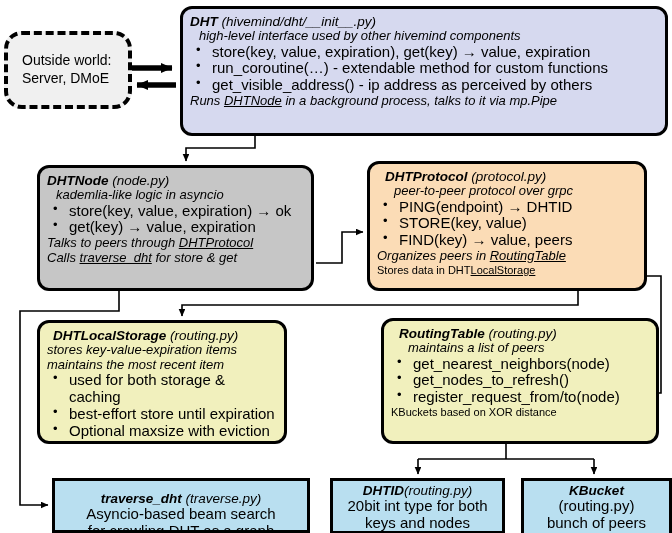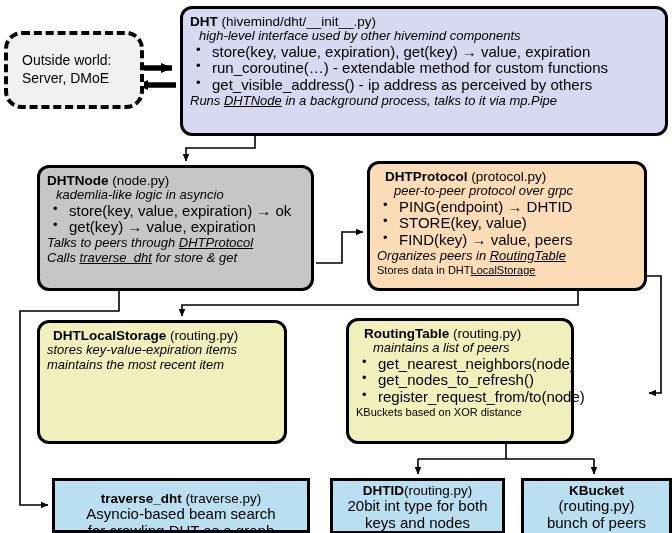--- a/index.html
+++ b/index.html
@@ -15,46 +15,46 @@
   .box{
     position:absolute;
     box-sizing:border-box;
     border:3px solid #000;
     line-height:1.12;
     color:#000;
   }
   .rounded{border-radius:12px;}
   .sq{border-width:3px;}
 
-  .title{font-size:13.5px;font-weight:bold;}
+  .title{font-size:13.5px;font-weight:bold;font-style:italic;}
   .title .paren{font-weight:normal;}
   .ital{font-style:italic;font-size:13px;}
   .plain{font-size:11px;}
   ul.bul{margin:0;padding:0;list-style:none;}
   ul.bul li{font-size:15px;position:relative;padding-left:22px;}
   ul.bul li:before{content:"\2022";position:absolute;left:6px;top:-1px;font-size:13px;}
   .u{text-decoration:underline;}
   .ctr{text-align:center;}
   .pad{padding:5px 7px 4px 7px;}
 
   
   #outside-world{
-    left:4px;top:31px;width:140px;height:78px;
+    left:4px;top:31px;width:128px;height:78px;
     background:#f0f0f0;
     border:4px dashed #000;
     border-radius:18px;
     display:flex;align-items:center;justify-content:flex-start;
   }
   #outside-world .ow-text{font-size:14px;color:#000;padding-left:14px;line-height:1.28;}
 
   #dht-box{left:180px;top:6px;width:488px;height:130px;background:#d6d9ef;}
   #dhtnode-box{left:37px;top:165px;width:277px;height:126px;background:#c6c6c6;}
   #dhtprotocol-box{left:367px;top:161px;width:280px;height:130px;background:#fbdcb6;}
   #dhtlocalstorage-box{left:37px;top:320px;width:250px;height:124px;background:#f1f0bd;}
-  #routingtable-box{left:346px;top:318px;width:228px;height:126px;background:#f1f0bd;}
+  #routingtable-box{left:381px;top:318px;width:278px;height:126px;background:#f1f0bd;}
   #traverse-box{left:52px;top:478px;width:258px;height:55px;background:#b9dff0;}
   #dhtid-box{left:330px;top:478px;width:175px;height:56px;background:#b9dff0;}
   #kbucket-box{left:521px;top:478px;width:151px;height:73px;background:#b9dff0;}
 
   #traverse-box .plain,#dhtid-box .plain,#kbucket-box .plain{font-size:15px;}
   #traverse-box .title,#dhtid-box .title,#kbucket-box .title{font-size:13.5px;}
 
   svg#wires{position:absolute;left:0;top:0;width:672px;height:533px;pointer-events:none;}
 </style>
 </head>
@@ -169,20 +169,25 @@
     </div>
   </div>
 
   <div class="box rounded pad" id="dhtlocalstorage-box">
     <div class="title" style="padding-left:6px">
       <span>DHTLocalStorage</span>
       <span class="paren">(routing.py)</span>
     </div>
     <div class="ital">stores key-value-expiration items</div>
     <div class="ital">maintains the most recent item</div>
+    <ul class="bul">
+      <li>used for both storage &amp; caching</li>
+      <li>best-effort store until expiration</li>
+      <li>Optional maxsize with eviction</li>
+    </ul>
   </div>
 
   <div class="box rounded pad" id="routingtable-box">
     <div class="title" style="padding-left:8px">
       <span>RoutingTable</span>
       <span class="paren">(routing.py)</span>
     </div>
     <div class="ital" style="padding-left:17px">maintains a list of peers</div>
     <ul class="bul">
       <li>get_nearest_neighbors(node)</li>

